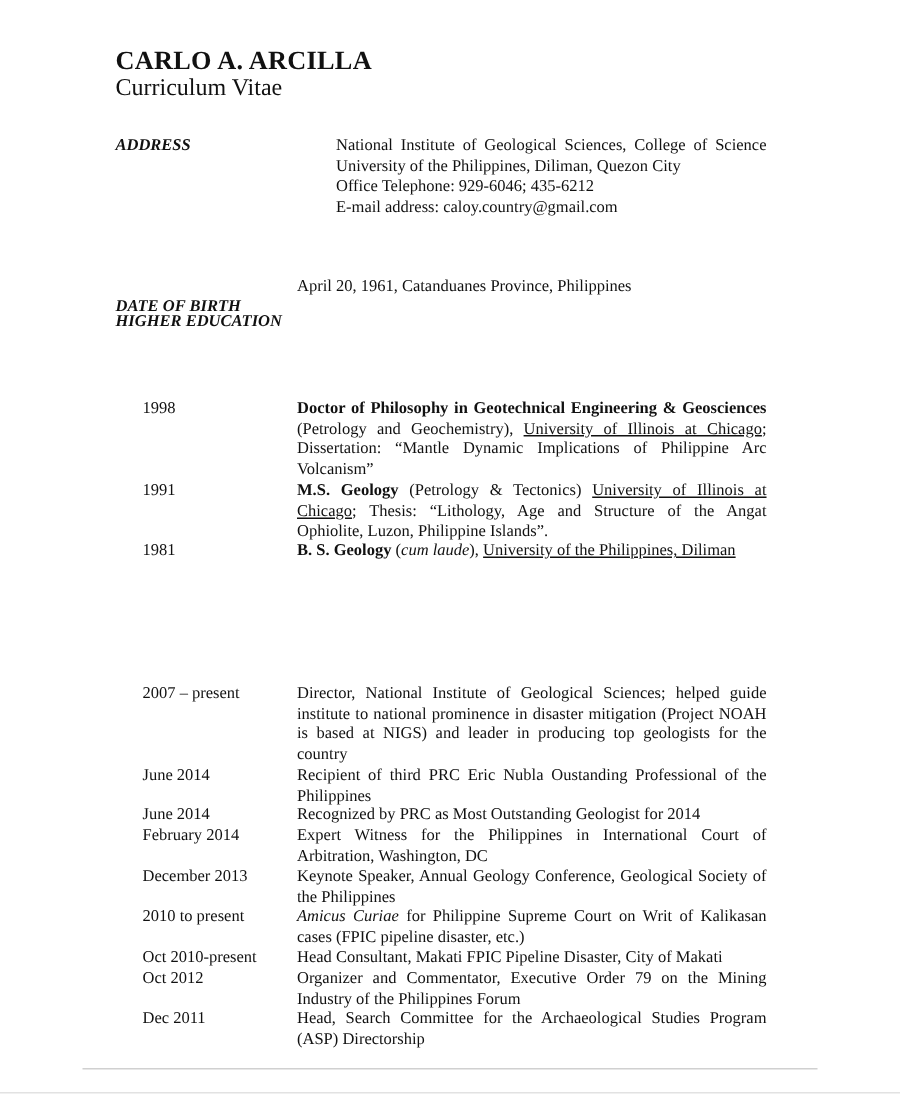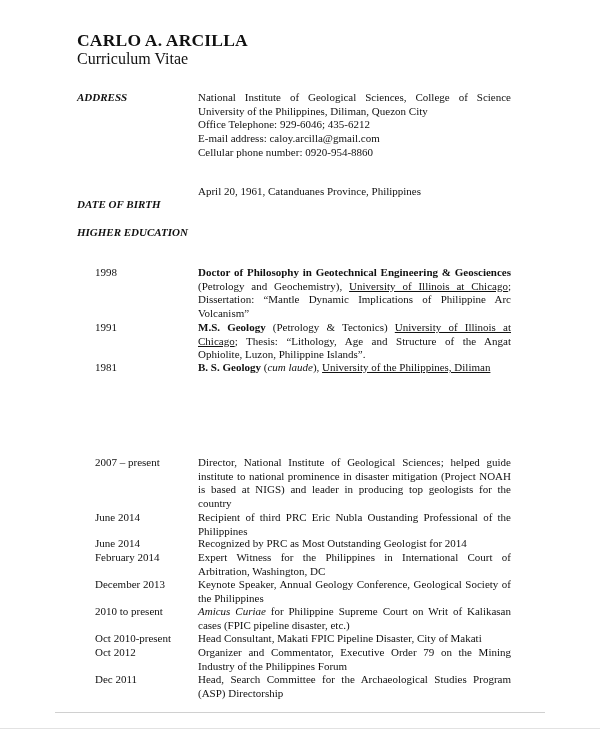--- a/index.html
+++ b/index.html
@@ -6,21 +6,21 @@
     body { width:600px; height:730px; position:relative; overflow:hidden;
            font-family:"DejaVu Serif", "Liberation Serif", serif; color:#111; }
     .page { position:absolute; left:0; top:0; width:600px; height:656px; }
     .name { position:absolute; left:77px; top:30px; font-size:17.5px; font-weight:bold; letter-spacing:0.2px;
             font-family:"Liberation Serif", serif; }
     .subtitle { position:absolute; left:77px; top:50px; font-size:16px; font-family:"Liberation Serif", serif; }
     .heading { position:absolute; left:77px; font-size:11px; font-weight:bold; font-style:italic;
                font-family:"Liberation Serif", serif; }
     .block { position:absolute; left:198px; width:313px; font-size:11px; line-height:13.7px;
              font-family:"Liberation Serif", serif; }
-    .block div { white-space:nowrap; }
+    .block div { white-space:nowrap;margin-left:26px; }
     .entry { position:absolute; left:0; width:600px; font-size:11px; line-height:13.7px;
              font-family:"Liberation Serif", serif; }
     .entry .date { position:absolute; left:95px; top:0; white-space:nowrap; }
     .entry .desc { position:absolute; left:198px; top:0; width:313px; text-align:justify; }
     .u { text-decoration:underline; }
     .b { font-weight:bold; }
     .i { font-style:italic; }
     .rule1 { position:absolute; left:55px; top:712px; width:490px; height:1px; background:#d0d0d0; }
     .rule2 { position:absolute; left:0; top:728px; width:600px; height:1px; background:#e2e2e2; }
   </style>
@@ -30,28 +30,27 @@
 <div class="page">
 
   <div class="name">CARLO A. ARCILLA</div>
   <div class="subtitle">Curriculum Vitae</div>
 
   <div class="heading" style="top:91px">ADDRESS</div>
   <div class="block" style="top:91px">
     <div style="text-align:justify; text-align-last:justify;">National Institute of Geological Sciences, College of Science</div>
     <div>University of the Philippines, Diliman, Quezon City</div>
     <div>Office Telephone: 929-6046; 435-6212</div>
-    <div>E-mail address: caloy.arcilla@gmail.com</div>
-    <div>Cellular phone number: 0920-954-8860</div>
+    <div>E-mail address: caloy.country@gmail.com</div>
   </div>
 
   <div class="heading" style="top:198px">DATE OF BIRTH</div>
   <div class="block" style="top:185px">April 20, 1961, Catanduanes Province, Philippines</div>
 
-  <div class="heading" style="top:226px">HIGHER EDUCATION</div>
+  <div class="heading" style="top:208px">HIGHER EDUCATION</div>
 
   <div class="entry" style="top:266px">
     <span class="date">1998</span>
     <div class="desc">
       <span class="b">Doctor of Philosophy in Geotechnical Engineering &amp; Geosciences</span><span> (Petrology and Geochemistry), </span><span class="u">University of Illinois at Chicago</span><span>; Dissertation:  “Mantle Dynamic Implications of Philippine Arc Volcanism”</span>
     </div>
   </div>
 
   <div class="entry" style="top:321px">
     <span class="date">1991</span>

